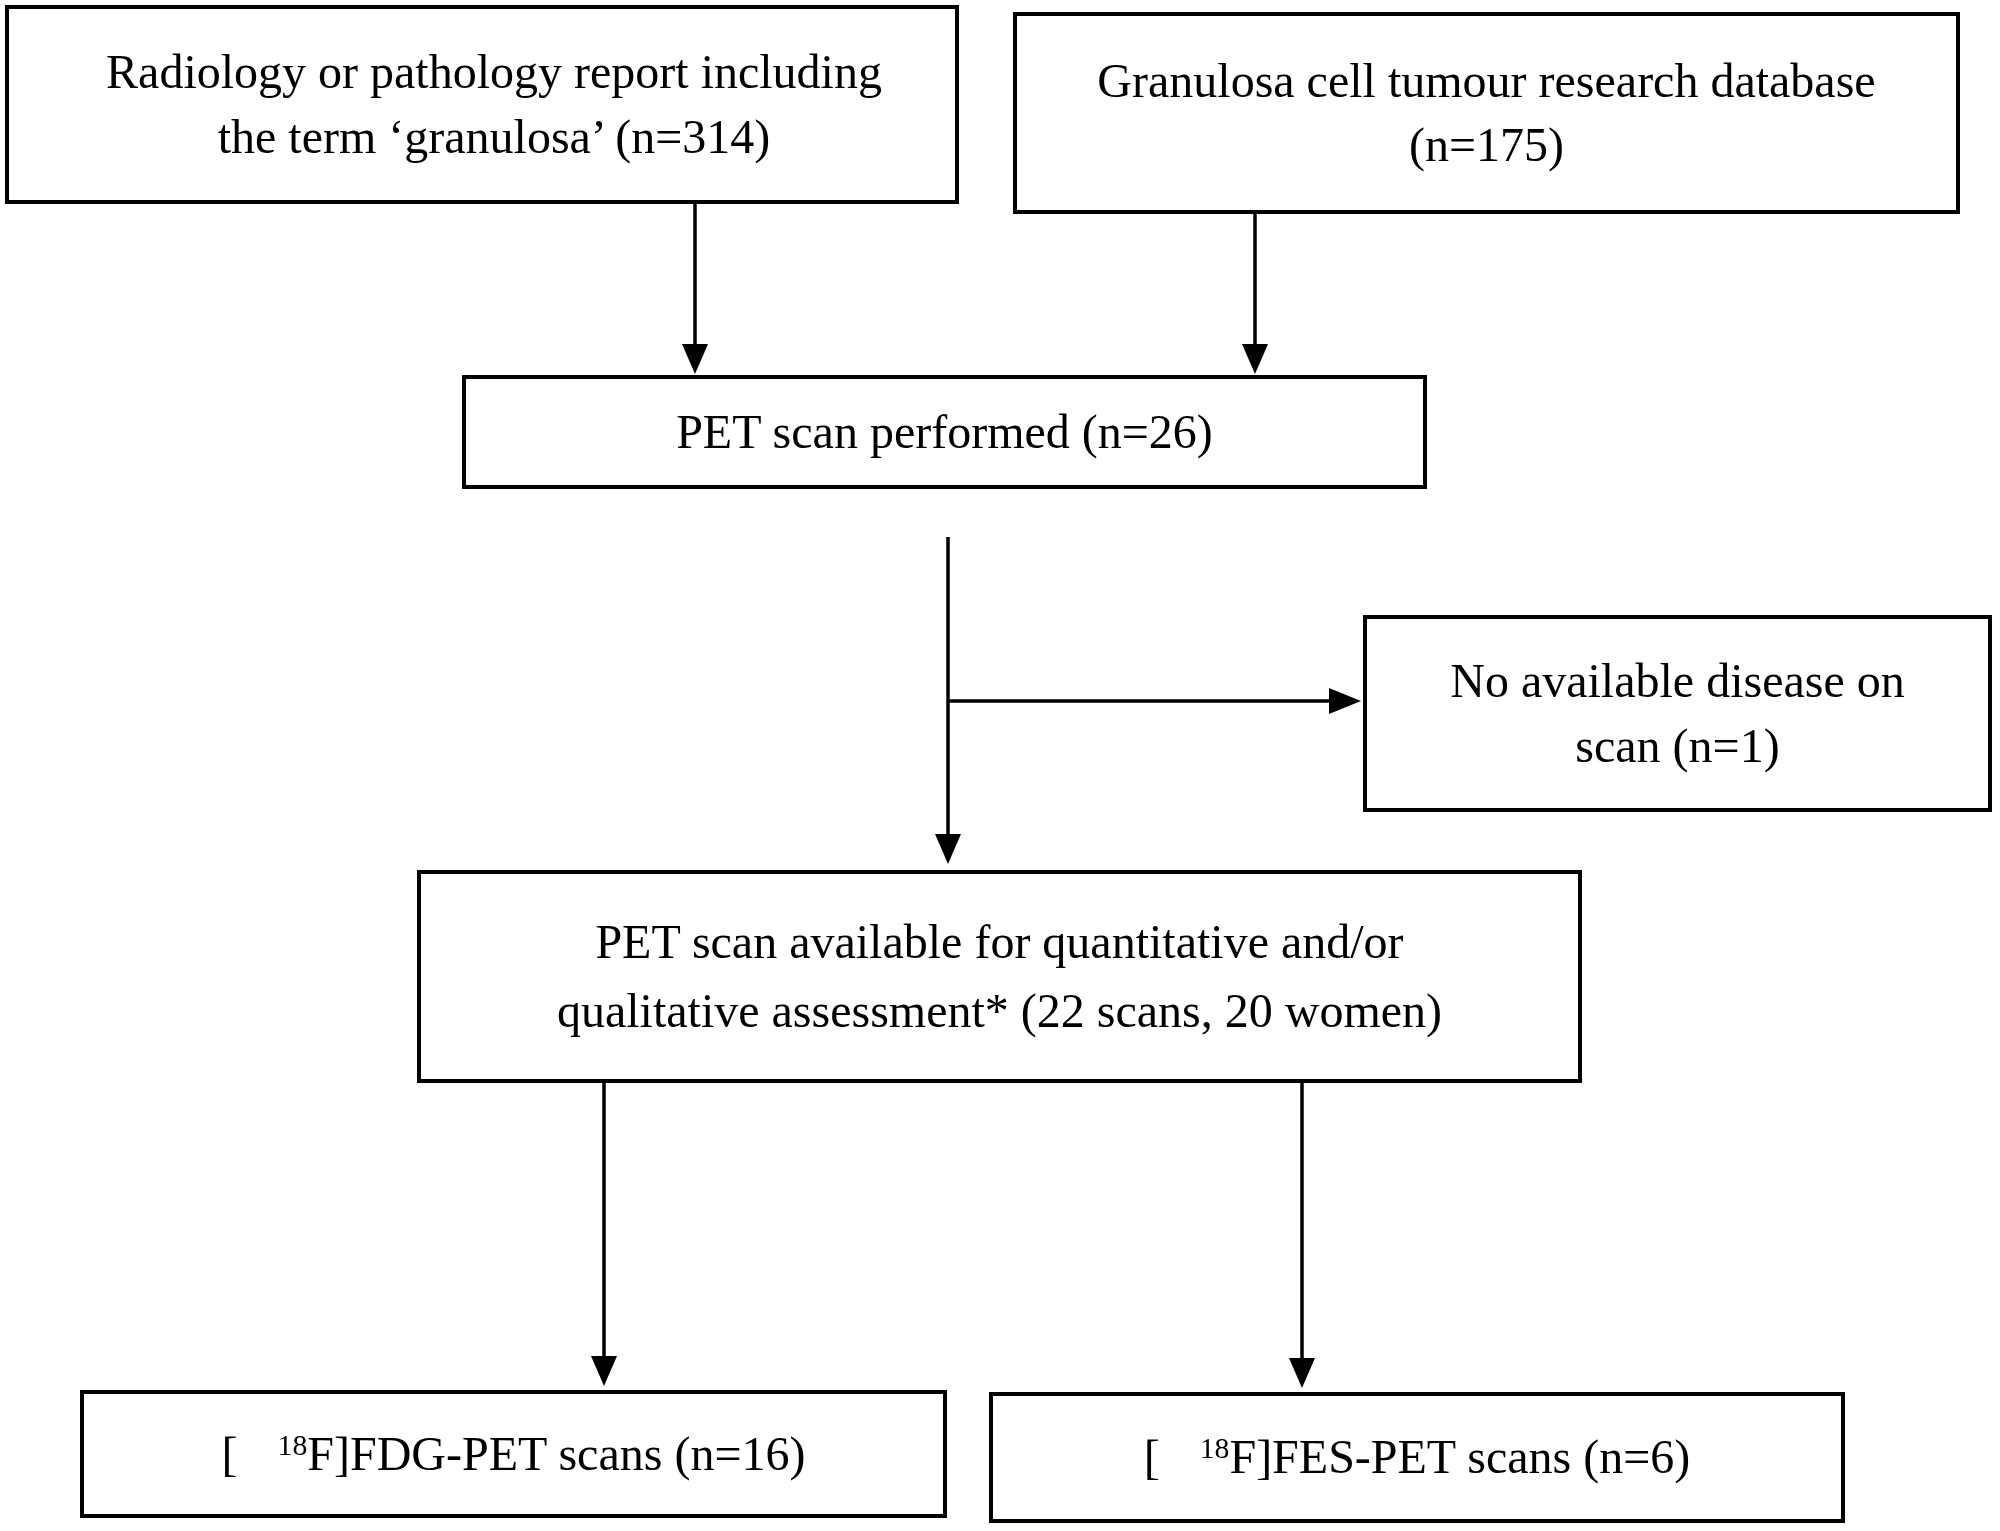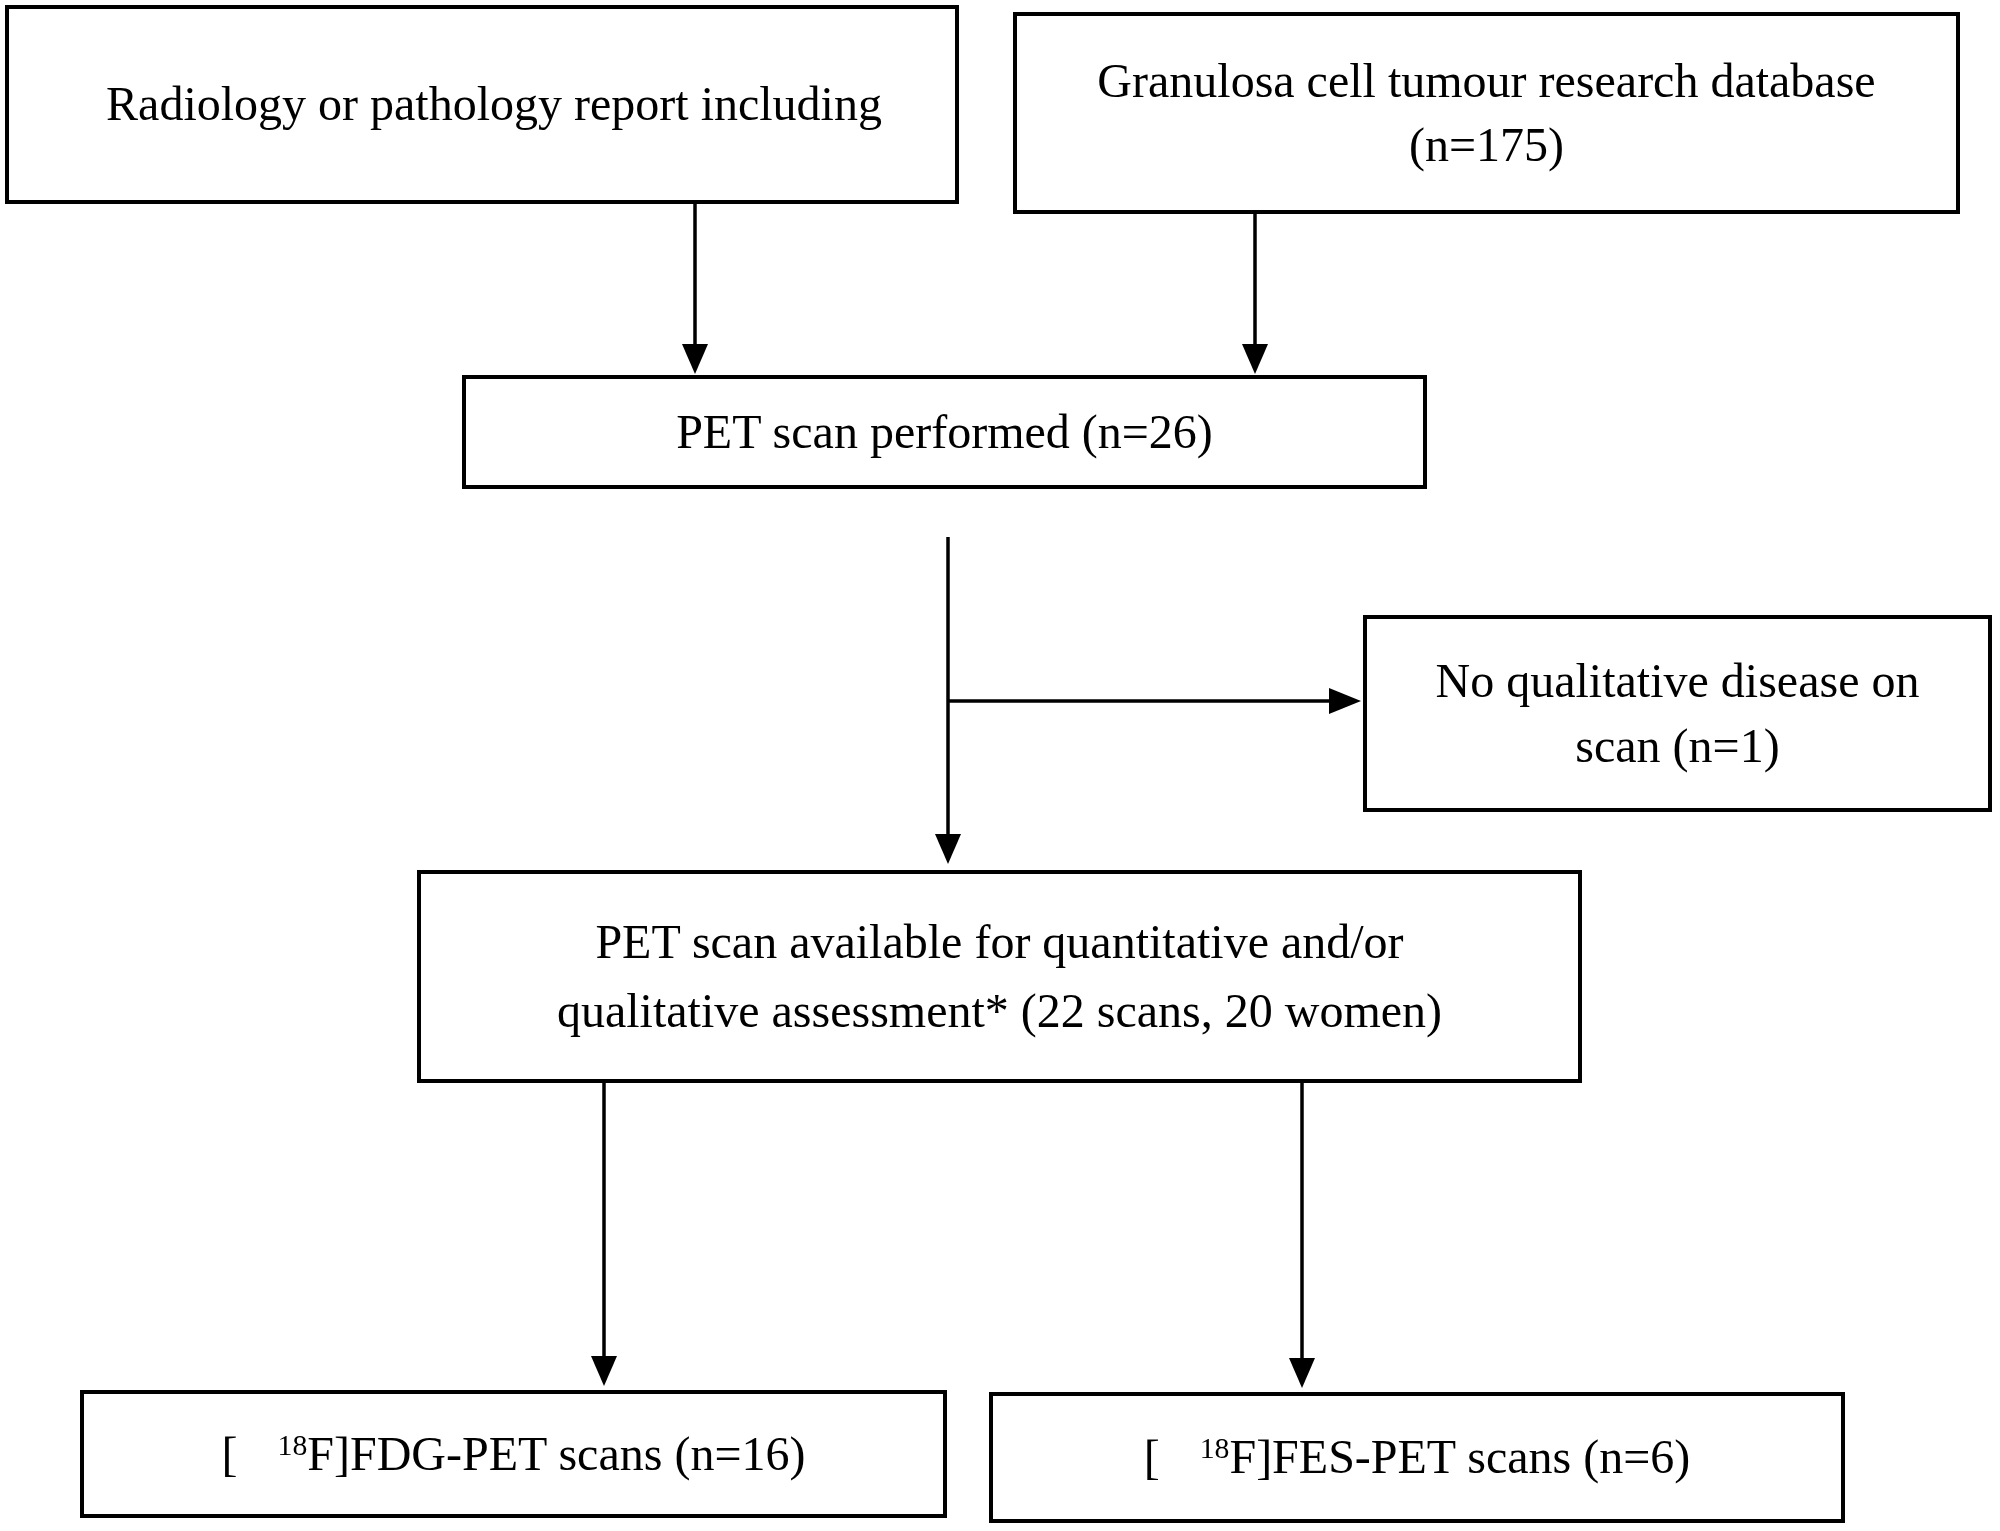--- a/index.html
+++ b/index.html
@@ -89,33 +89,34 @@
 
     <line x1="604" y1="1083" x2="604" y2="1358"></line>
     <polygon points="604,1386 591,1356 617,1356"></polygon>
 
     <line x1="1302" y1="1083" x2="1302" y2="1360"></line>
     <polygon points="1302,1388 1289,1358 1315,1358"></polygon>
   </svg>
 
   <div class="box b-radiology">
     <div class="bline">Radiology or pathology report including</div>
+    <div class="bline">the term ‘granulosa’ (n=314)</div>
   </div>
 
   <div class="box b-database">
     <div class="bline">Granulosa cell tumour research database</div>
     <div class="bline">(n=175)</div>
   </div>
 
   <div class="box b-performed">
     <div class="bline">PET scan performed (n=26)</div>
   </div>
 
   <div class="box b-nodisease">
-    <div class="bline">No qualitative disease on</div>
+    <div class="bline">No available disease on</div>
     <div class="bline">scan (n=1)</div>
   </div>
 
   <div class="box b-available box-wide-lines">
     <div class="bline">PET scan available for quantitative and/or</div>
     <div class="bline">qualitative assessment* (22 scans, 20 women)</div>
   </div>
 
   <div class="box b-fdg">
     <div class="bline"><span>[</span><span class="sup">18</span><span>F]FDG-PET scans (n=16)</span></div>

